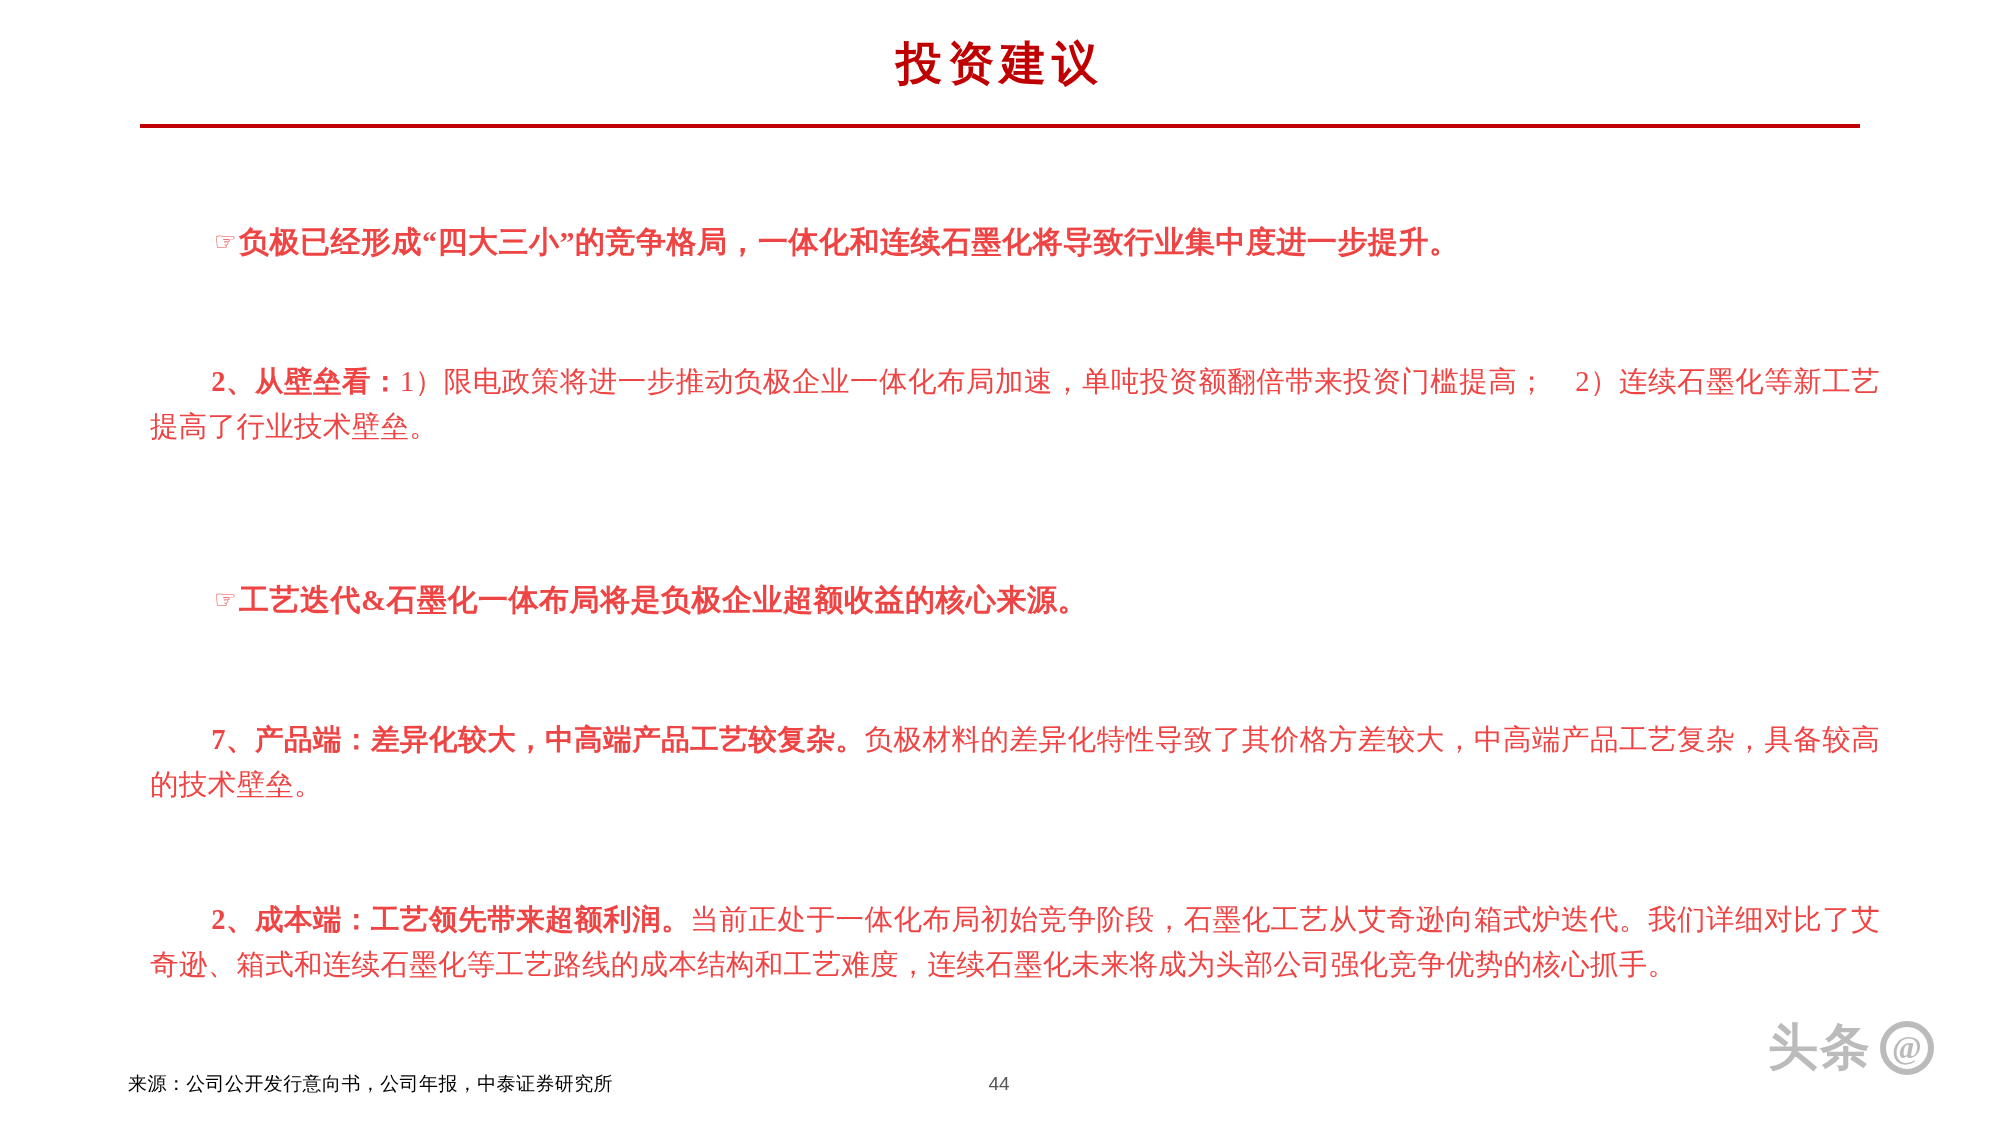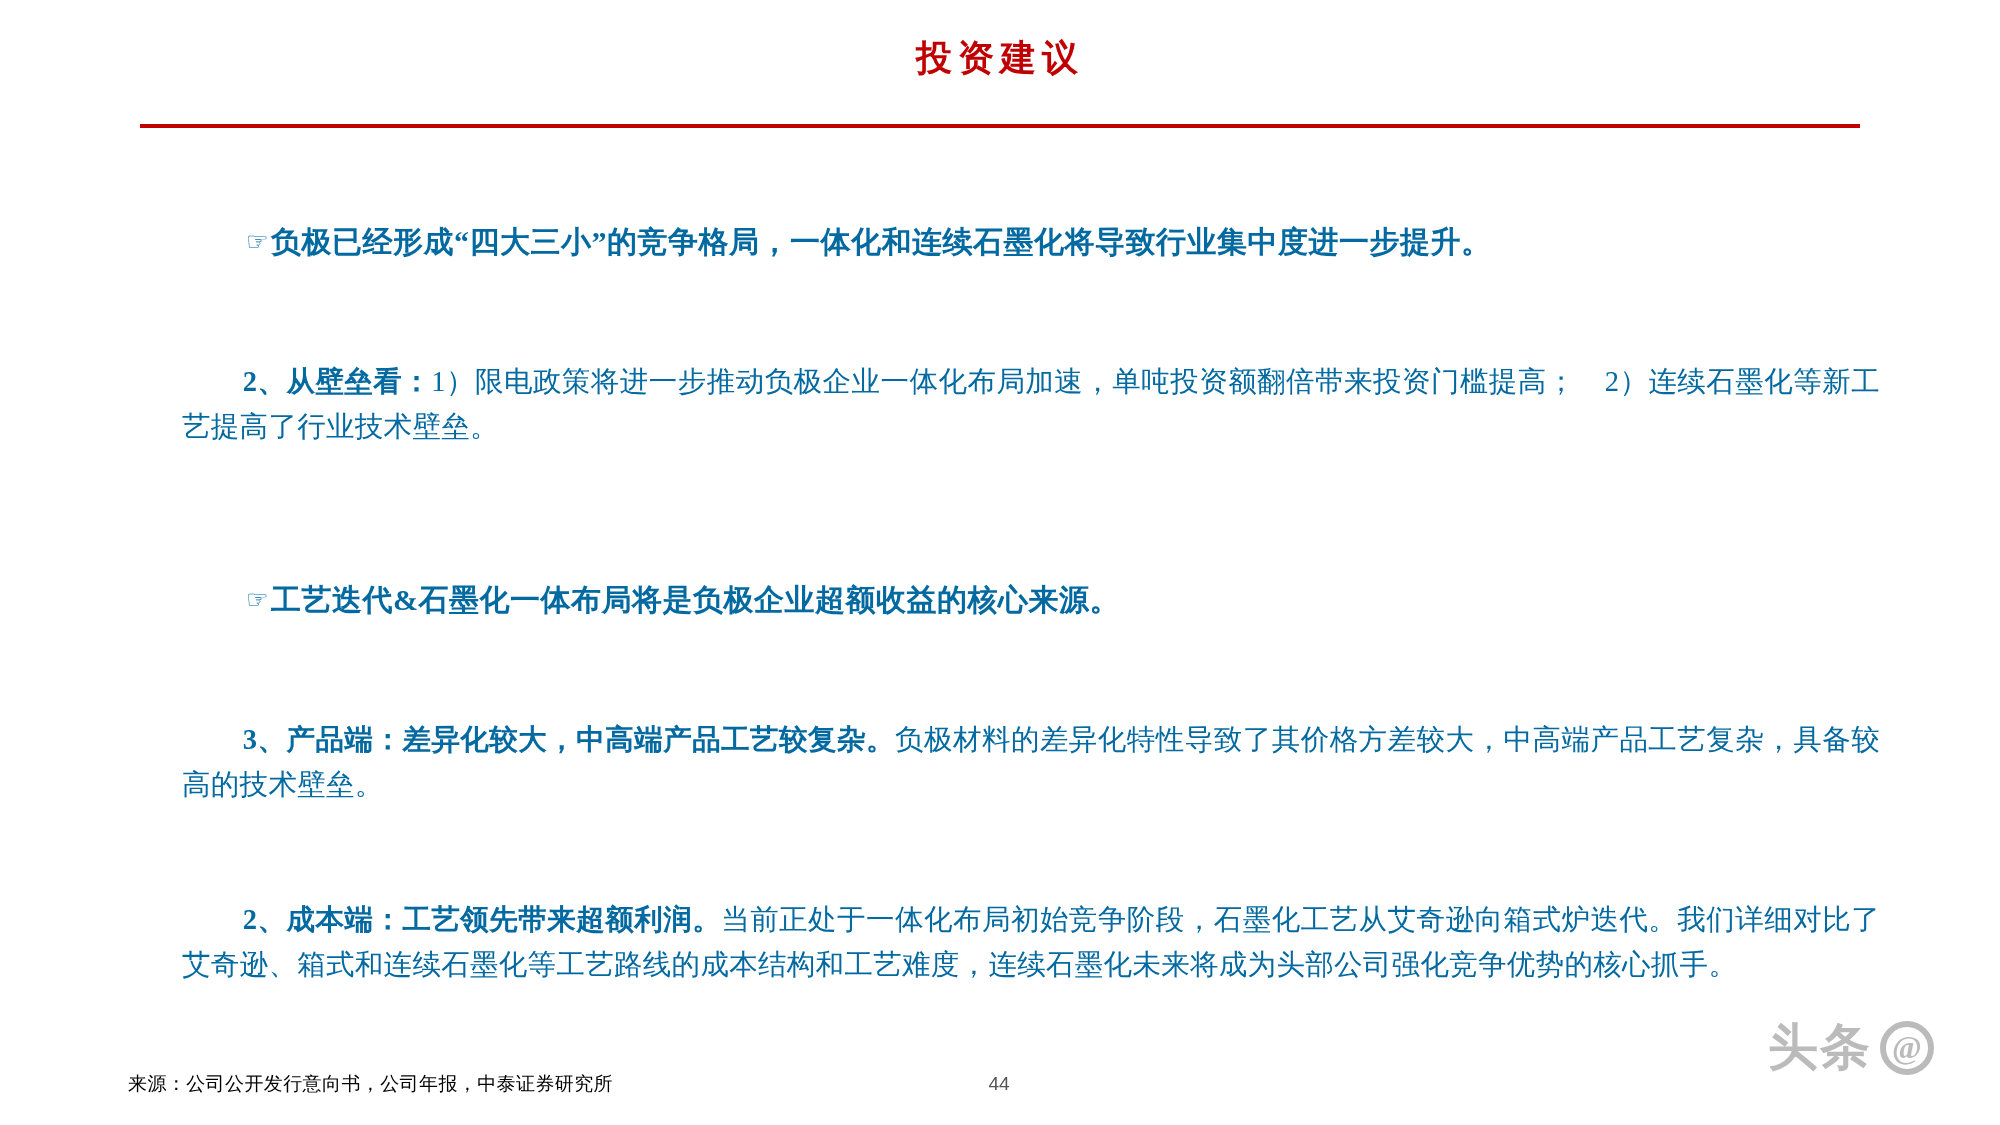--- a/index.html
+++ b/index.html
@@ -12,21 +12,21 @@
     -webkit-font-smoothing:antialiased;
   }
   .slide{position:absolute;inset:0;background:#fff;}
 
   
   .title{
     position:absolute;
     top:38px;left:0;width:2000px;
     text-align:center;
     color:#c00000;
-    font-size:36px;
+    font-size:46px;
     font-weight:bold;
     letter-spacing:6px;
     font-family:"DejaVu Serif","Liberation Serif",serif;
     line-height:1.1;
   }
   .title-rule{
     position:absolute;
     top:124px;left:140px;
     width:1720px;height:4px;
     background:#c00000;
@@ -37,26 +37,25 @@
     position:absolute;
     top:170px;left:150px;
     width:1730px;
   }
   .blk{margin:0 0 0 0;}
   .gap{height:34px;}
 
   .line{
     font-size:28.5px;
     line-height:45px;
-    color:#0369a1;
+    color:#ef4444;
     font-family:"Liberation Serif","DejaVu Serif",serif;
     text-align:justify;
     letter-spacing:0.3px;
     white-space:pre-wrap;
-    margin-left:32px;
   }
   .lead{
     font-weight:bold;
     font-size:30px;
     line-height:48px;
     letter-spacing:0.5px;
   }
   .hand{
     font-size:25px;
     font-weight:normal;
@@ -129,21 +128,21 @@
       </div>
     </div>
 
     <div class="gap"></div>
 
     <div class="blk">
       <div class="line lead">
         <span class="hand">☞</span><span>工艺迭代&amp;石墨化一体布局将是负极企业超额收益的核心来源。</span>
       </div>
       <div class="line">
-        <span class="b">3、产品端：差异化较大，中高端产品工艺较复杂。</span><span>负极材料的差异化特性导致了其价格方差较大，中高端产品工艺复杂，具备较高的技术壁垒。</span>
+        <span class="b">7、产品端：差异化较大，中高端产品工艺较复杂。</span><span>负极材料的差异化特性导致了其价格方差较大，中高端产品工艺复杂，具备较高的技术壁垒。</span>
       </div>
       <div class="line">
         <span class="b">2、成本端：工艺领先带来超额利润。</span><span>当前正处于一体化布局初始竞争阶段，石墨化工艺从艾奇逊向箱式炉迭代。我们详细对比了艾奇逊、箱式和连续石墨化等工艺路线的成本结构和工艺难度，连续石墨化未来将成为头部公司强化竞争优势的核心抓手。</span>
       </div>
     </div>
 
   </div>
 
   <div class="source">来源：公司公开发行意向书，公司年报，中泰证券研究所</div>
   <div class="pageno">44</div>

